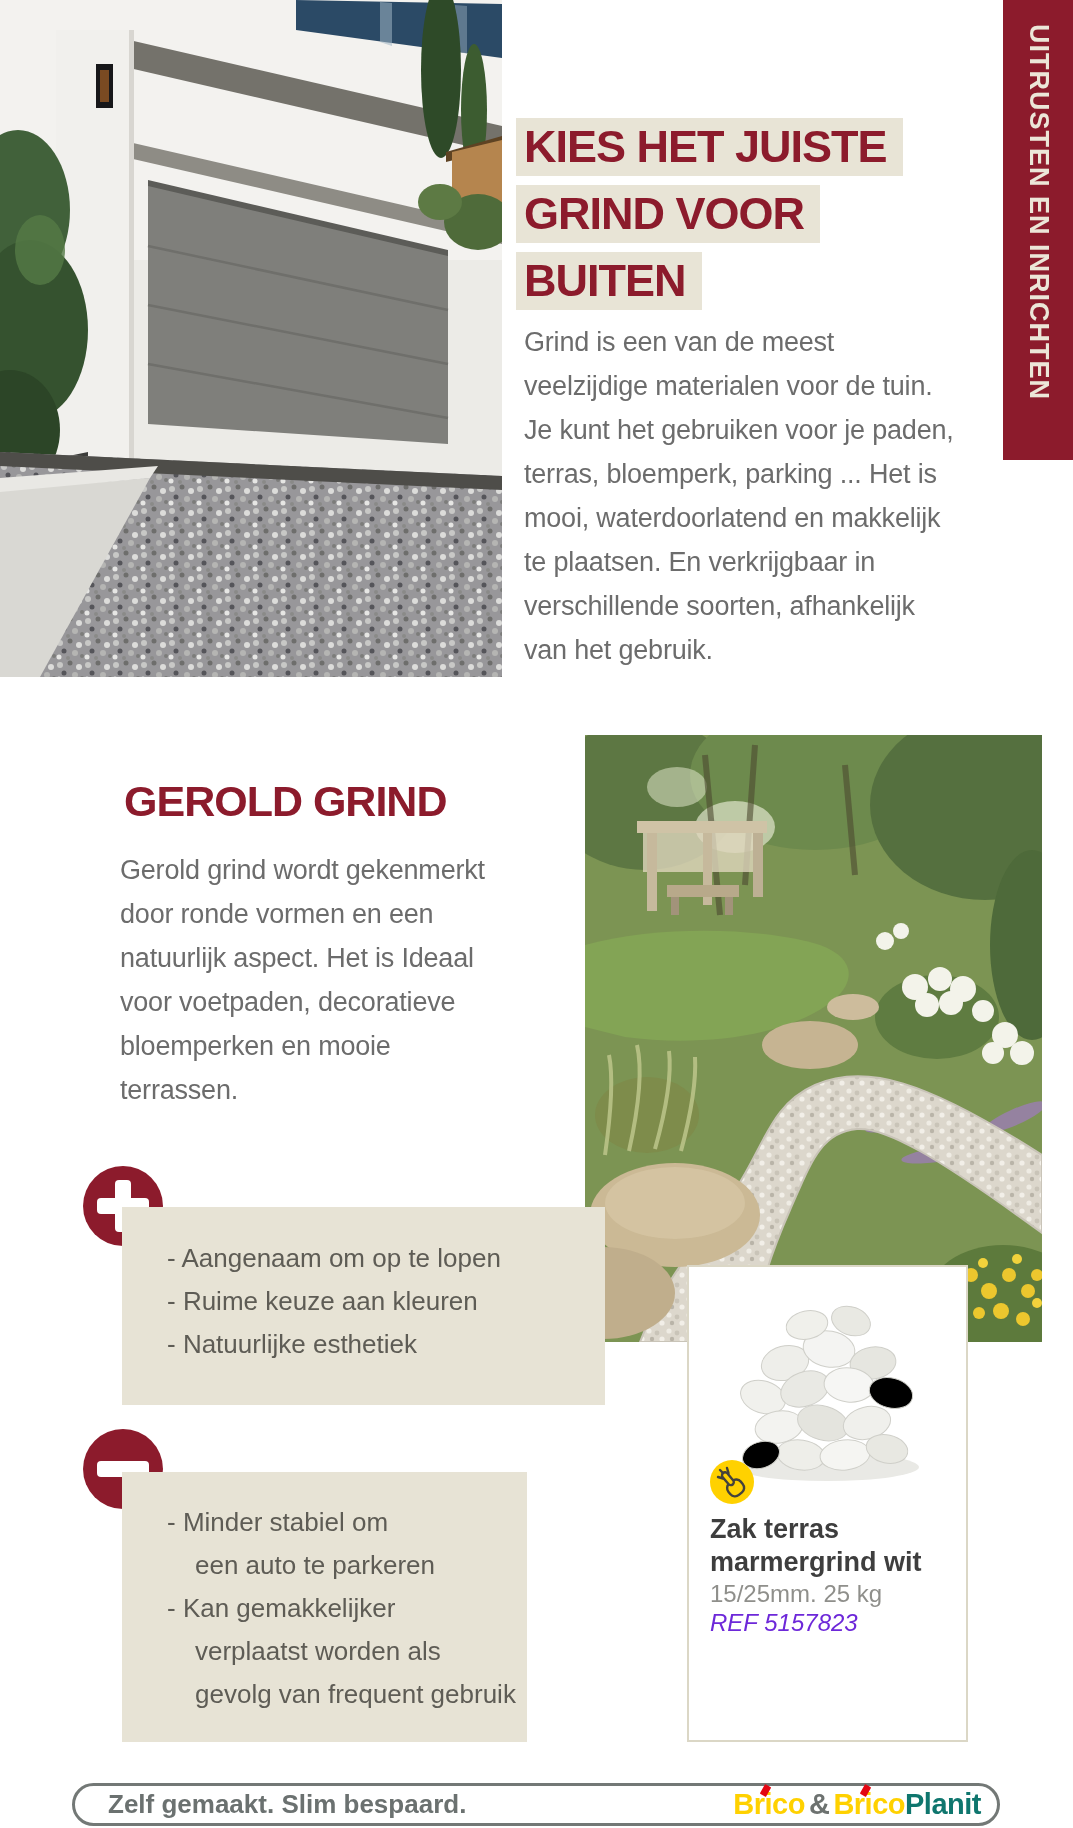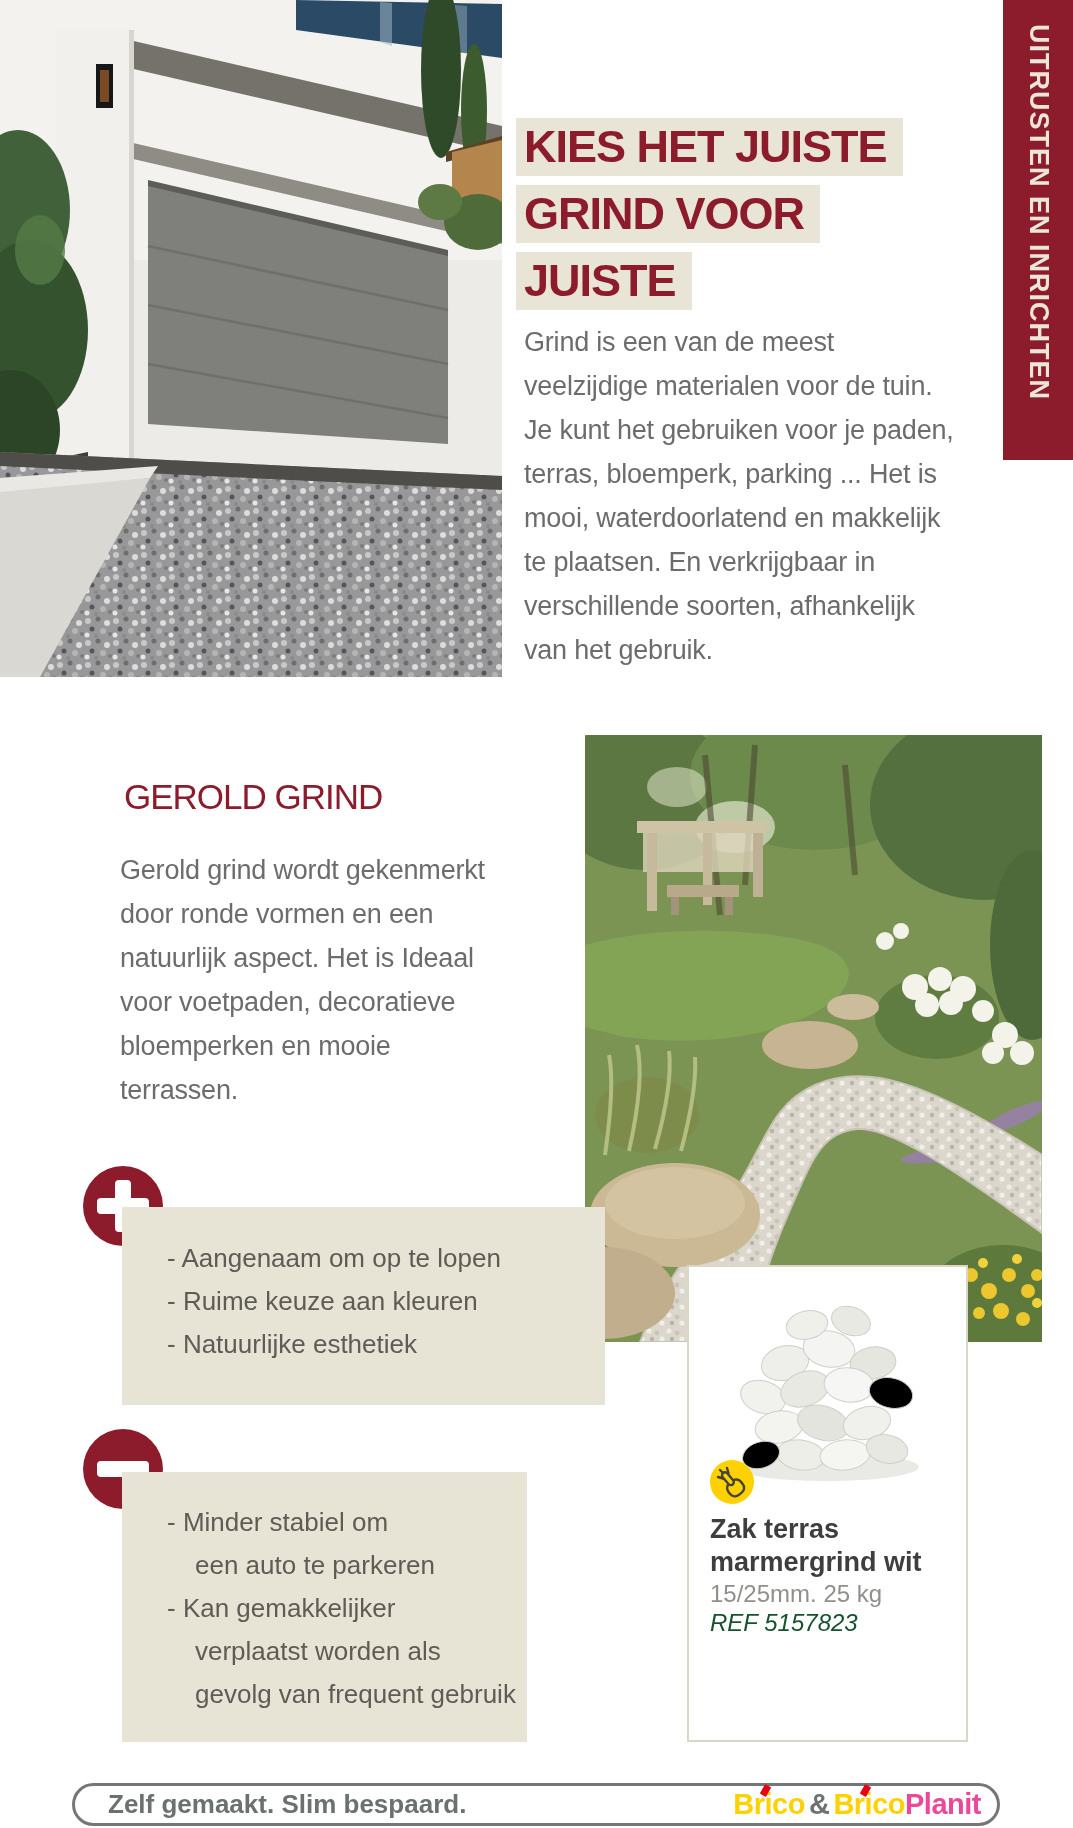--- a/index.html
+++ b/index.html
@@ -22,21 +22,21 @@
   .intro{position:absolute;left:524px;top:320px;}
   .body-line{height:44px;line-height:44px;font-size:27px;color:#6c6c6c;white-space:nowrap;letter-spacing:-0.2px;}
 
   
   .side-banner{position:absolute;left:1003px;top:0;width:70px;height:460px;background:#8c1b2c;
                display:flex;justify-content:center;}
   .side-banner span{writing-mode:vertical-rl;font-weight:bold;font-size:27px;color:#ece6d8;
                     letter-spacing:1px;margin-top:24px;white-space:nowrap;}
 
   
-  .gerold-heading{position:absolute;left:124px;top:777px;font-size:35px;font-weight:normal;
+  .gerold-heading{position:absolute;left:124px;top:777px;font-size:43px;font-weight:bold;
                   color:#8c1b2c;letter-spacing:-1px;white-space:nowrap;text-align:center;}
   .gerold-text{position:absolute;left:120px;top:848px;}
 
   
   .badge{position:absolute;width:80px;height:80px;border-radius:50%;background:#8c1b2c;}
   .badge.plus{left:83px;top:1166px;}
   .badge.minus{left:83px;top:1429px;}
   .badge .bar-h{position:absolute;left:14px;top:32px;width:52px;height:16px;background:#ffffff;border-radius:4px;}
   .badge .bar-v{position:absolute;left:32px;top:14px;width:16px;height:52px;background:#ffffff;border-radius:4px;}
   .pros-box{position:absolute;left:122px;top:1207px;width:483px;height:198px;background:#e7e3d5;
@@ -46,30 +46,30 @@
   .list-line{height:43px;line-height:43px;font-size:26px;color:#5e5c55;white-space:nowrap;padding-left:45px;}
   .list-line.cont{padding-left:73px;}
 
   
   .product-card{position:absolute;left:687px;top:1265px;width:281px;height:477px;background:#ffffff;
                 border:2px solid #dbd7c6;box-sizing:border-box;}
   .product-photo{position:absolute;left:8px;top:4px;}
   .click-icon{position:absolute;left:21px;top:193px;width:44px;height:44px;}
   .product-name{position:absolute;left:21px;top:246px;font-size:27px;font-weight:bold;color:#3e3e3e;line-height:33px;}
   .product-size{position:absolute;left:21px;top:313px;font-size:24px;color:#8f8f8b;white-space:nowrap;}
-  .product-ref{position:absolute;left:21px;top:342px;font-size:24px;font-style:italic;color:#14532d;white-space:nowrap;}
+  .product-ref{position:absolute;left:21px;top:342px;font-size:24px;font-style:italic;color:#6d28d9;white-space:nowrap;}
 
   
   .footer-pill{position:absolute;left:72px;top:1783px;width:928px;height:43px;box-sizing:border-box;
                border:3px solid #737876;border-radius:24px;background:#ffffff;
                display:flex;align-items:center;justify-content:space-between;padding:0 16px 0 33px;}
   .tagline{font-size:26px;font-weight:bold;color:#6b7170;white-space:nowrap;}
   .logo{font-size:29px;font-weight:bold;letter-spacing:-0.5px;white-space:nowrap;display:flex;align-items:baseline;}
   .logo .yellow{color:#ffd100;position:relative;display:inline-block;}
-  .logo .gray{color:#ec4899;}
+  .logo .gray{color:#0f766e;}
   .logo .amp{color:#6d7270;padding:0 4px;}
   .flame{position:absolute;left:29px;top:-3px;width:7px;height:11px;background:#e30613;
          border-radius:1px;transform:rotate(30deg);display:inline-block;}
 </style>
 </head>
 <body>
 
 <div class="page">
 
   <div class="photo-driveway">
@@ -115,21 +115,21 @@
       <ellipse cx="440" cy="202" rx="22" ry="18" fill="#5d7a44"></ellipse>
       <polygon points="0,452 502,476 502,677 0,677" fill="url(#gravel)"></polygon>
       <polygon points="0,452 502,476 502,490 0,466" fill="#4e4d49"></polygon>
       <polygon points="0,490 150,478 40,677 0,677" fill="#d9d8d3"></polygon>
       <polygon points="0,478 158,466 150,478 0,492" fill="#e9e8e4"></polygon>
     </svg>
   </div>
 
   <div class="title-line l1">KIES HET JUISTE</div>
   <div class="title-line l2">GRIND VOOR</div>
-  <div class="title-line l3">JUISTE</div>
+  <div class="title-line l3">BUITEN</div>
 
   <div class="intro">
     <div class="body-line">Grind is een van de meest</div>
     <div class="body-line">veelzijdige materialen voor de tuin.</div>
     <div class="body-line">Je kunt het gebruiken voor je paden,</div>
     <div class="body-line">terras, bloemperk, parking ... Het is</div>
     <div class="body-line">mooi, waterdoorlatend en makkelijk</div>
     <div class="body-line">te plaatsen. En verkrijgbaar in</div>
     <div class="body-line">verschillende soorten, afhankelijk</div>
     <div class="body-line">van het gebruik.</div>

